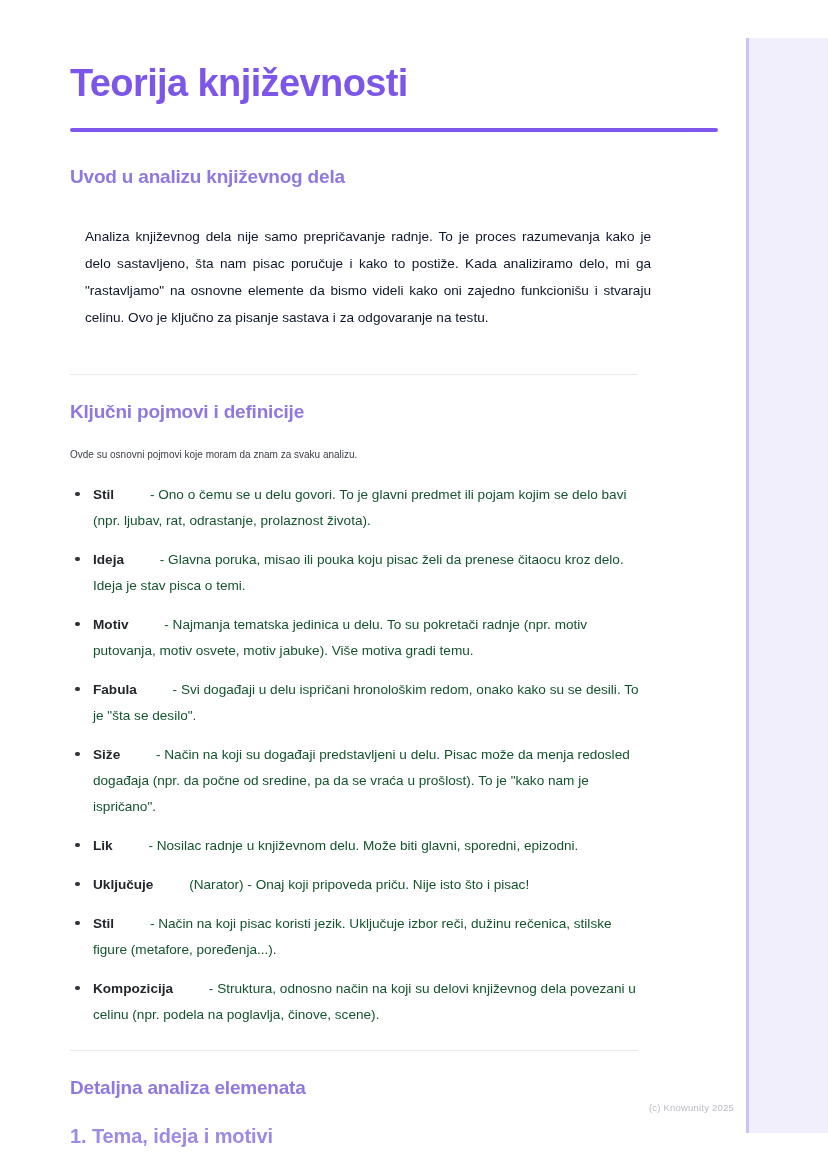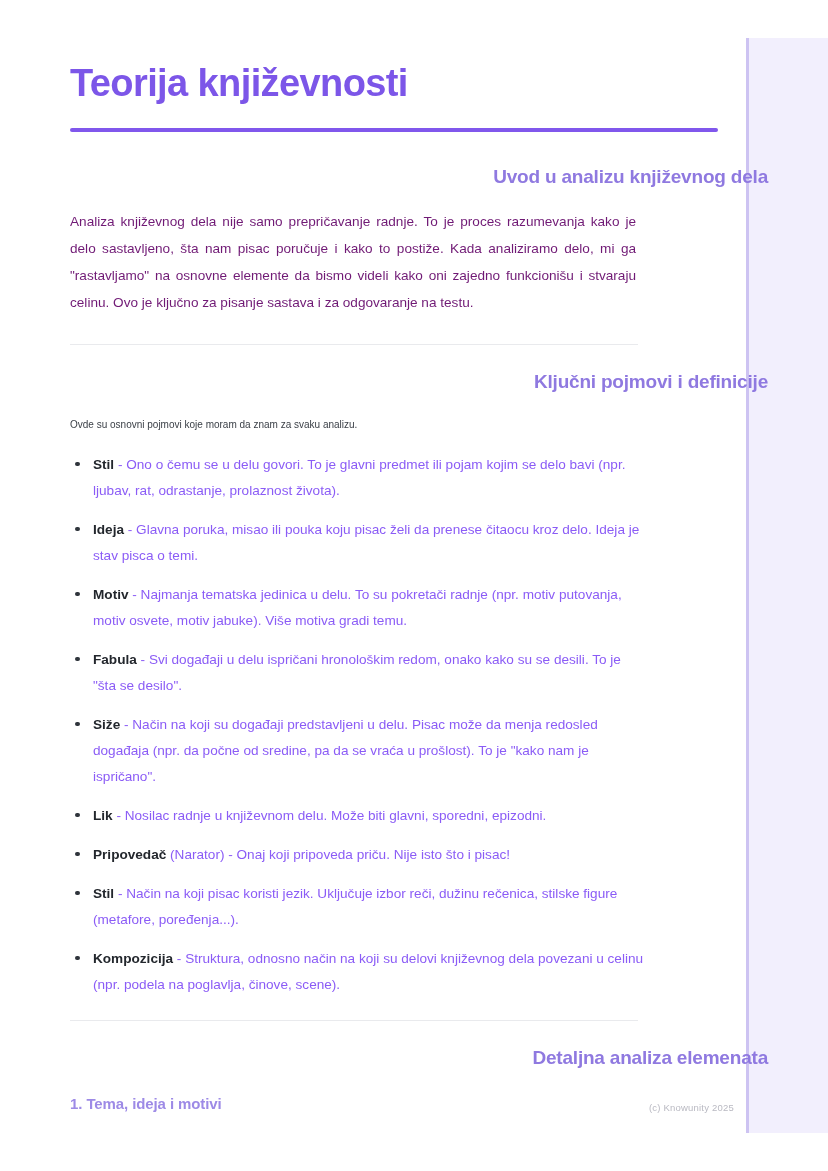--- a/index.html
+++ b/index.html
@@ -56,37 +56,36 @@
     background: #8057ec;
     border-radius: 2px;
   }
 
   .section-heading {
     font-size: 19px;
     font-weight: bold;
     color: #8f79e0;
     margin: 0;
     letter-spacing: -0.2px;
-    text-align: right;
   }
 
   .sub-heading {
-    font-size: 15px;
+    font-size: 20px;
     font-weight: bold;
     color: #9d8ae6;
     margin: 0;
     letter-spacing: -0.1px;
   }
 
   .body-par {
     font-size: 13.6px;
     line-height: 27px;
-    color: #701a75;
+    color: #0f172a;
     text-align: justify;
-    margin: 0;
+    margin: 15px;
     width: 566px;
   }
 
   .plain-par {
     font-size: 10px;
     line-height: 27px;
     color: #3c4148;
     margin: 0;
     text-align: left;
   }
@@ -119,21 +118,21 @@
     top: 10px;
     width: 4.5px;
     height: 4.5px;
     border-radius: 50%;
     background: #2f343b;
   }
   .term-name {
     font-weight: bold;
     color: #23272d;
   }
-  .term-desc { color: #8b5cf6; }
+  .term-desc { color: #14532d; margin-left: 32px; }
 
   
   .gap-34 { height: 34px; }
   .gap-28 { height: 28px; }
   .gap-26 { height: 26px; }
   .gap-22 { height: 22px; }
   .gap-20 { height: 20px; }
   .gap-18 { height: 18px; }
   .gap-14 { height: 14px; }
 
@@ -202,21 +201,21 @@
     <li>
       <span class="bullet-dot"></span>
       <span class="term-name">Siže</span><span class="term-desc"> - Način na koji su događaji predstavljeni u delu. Pisac može da menja redosled događaja (npr. da počne od sredine, pa da se vraća u prošlost). To je "kako nam je ispričano".</span>
     </li>
     <li>
       <span class="bullet-dot"></span>
       <span class="term-name">Lik</span><span class="term-desc"> - Nosilac radnje u književnom delu. Može biti glavni, sporedni, epizodni.</span>
     </li>
     <li>
       <span class="bullet-dot"></span>
-      <span class="term-name">Pripovedač</span><span class="term-desc"> (Narator) - Onaj koji pripoveda priču. Nije isto što i pisac!</span>
+      <span class="term-name">Uključuje</span><span class="term-desc"> (Narator) - Onaj koji pripoveda priču. Nije isto što i pisac!</span>
     </li>
     <li>
       <span class="bullet-dot"></span>
       <span class="term-name">Stil</span><span class="term-desc"> - Način na koji pisac koristi jezik. Uključuje izbor reči, dužinu rečenica, stilske figure (metafore, poređenja...).</span>
     </li>
     <li>
       <span class="bullet-dot"></span>
       <span class="term-name">Kompozicija</span><span class="term-desc"> - Struktura, odnosno način na koji su delovi književnog dela povezani u celinu (npr. podela na poglavlja, činove, scene).</span>
     </li>
   </ul>

